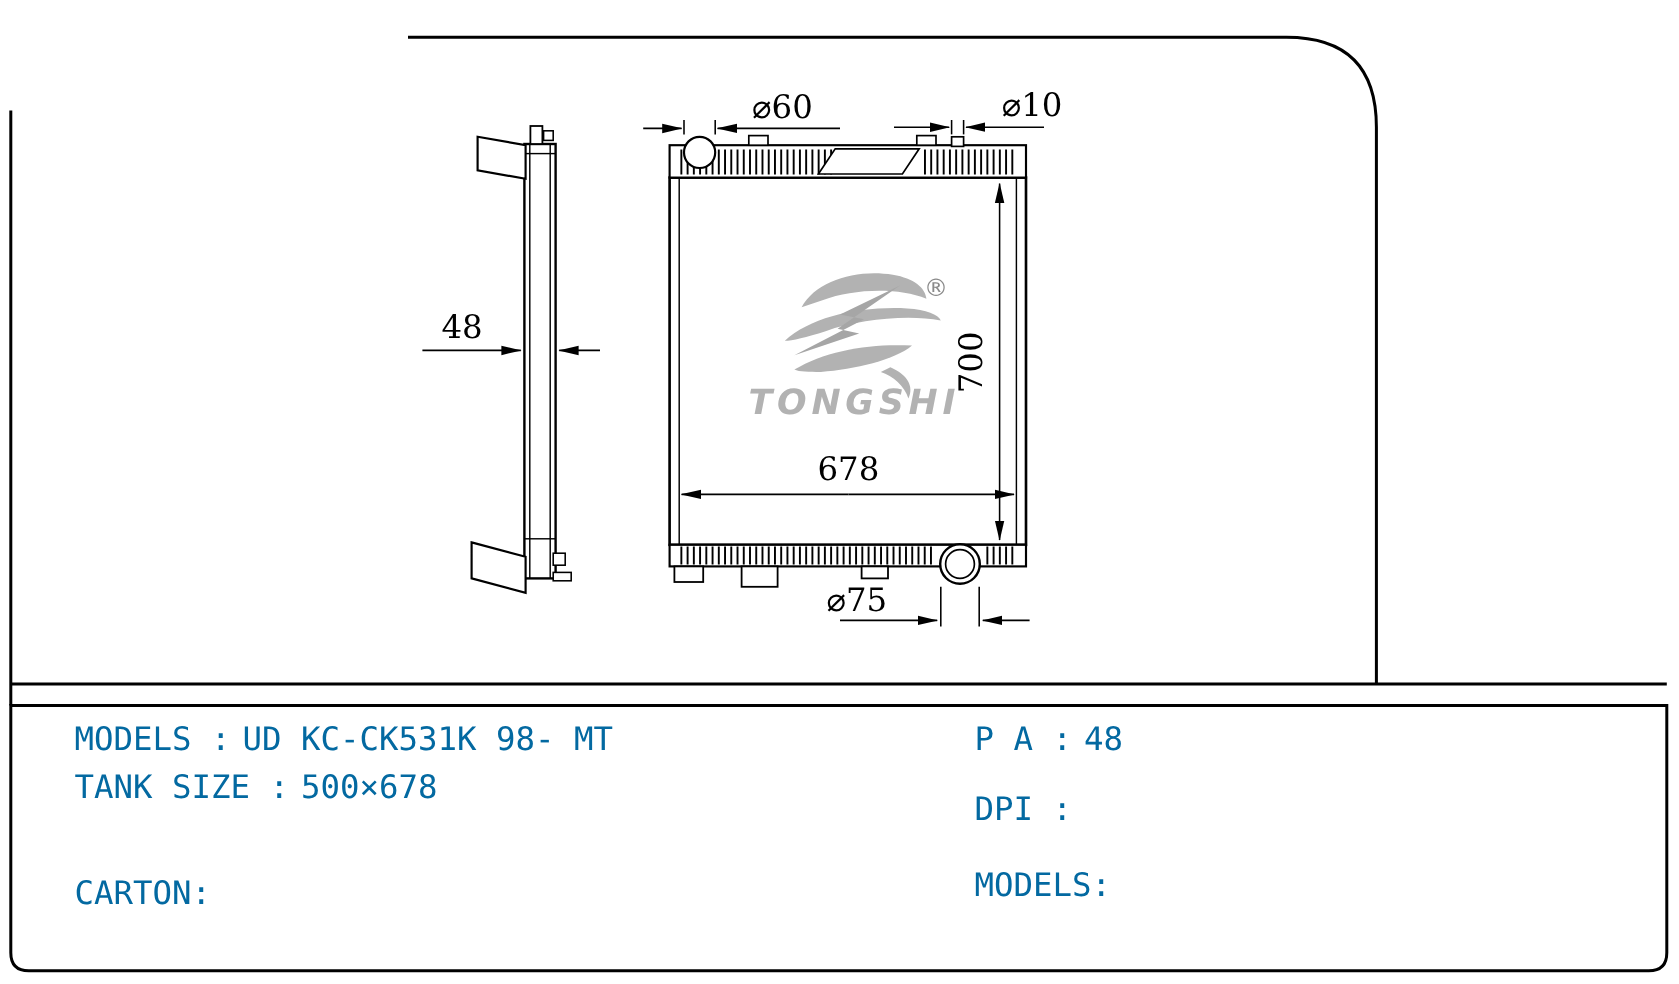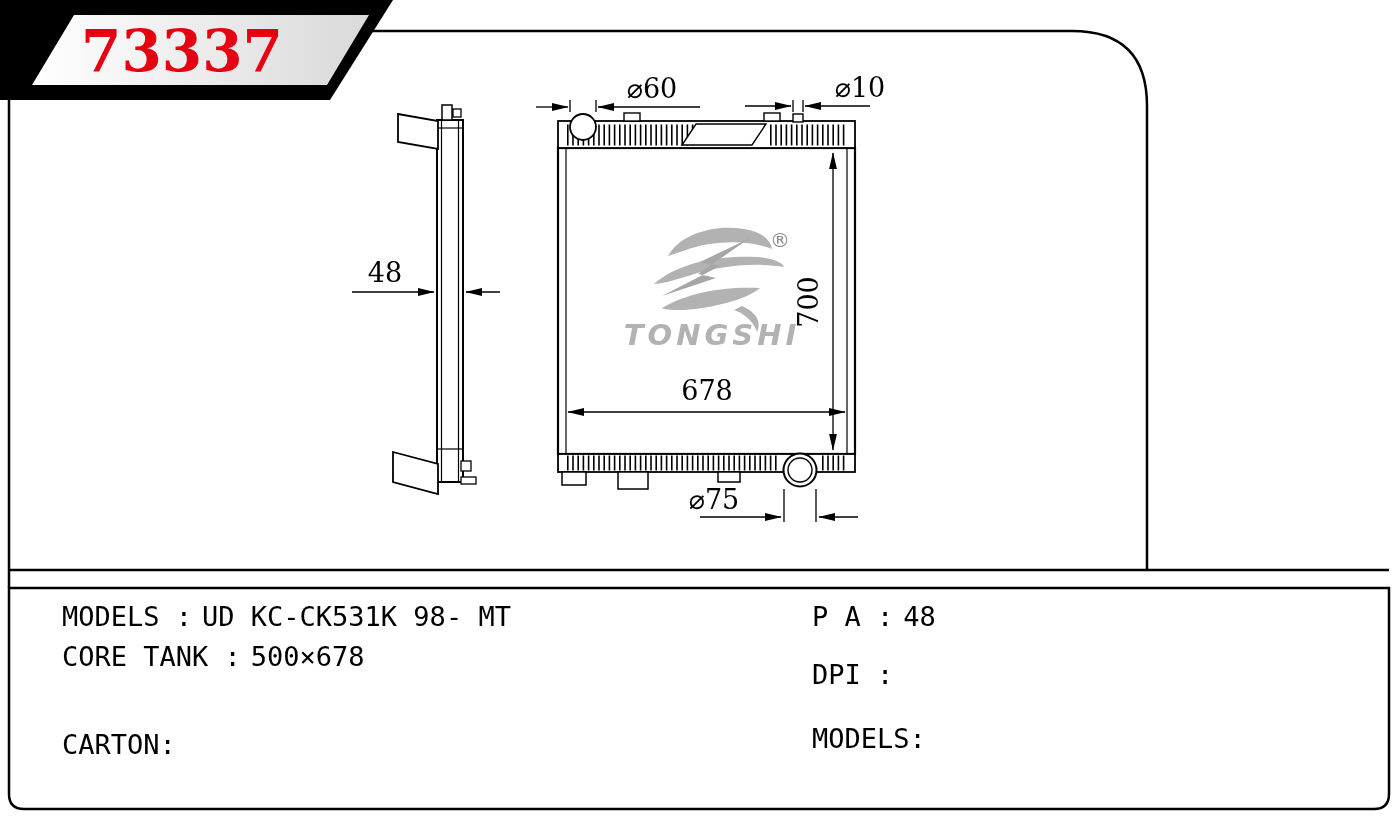--- a/index.html
+++ b/index.html
@@ -29,21 +29,21 @@
     font-size:29px; letter-spacing:4px; fill:#b2b2b2; stroke:none;
   }
   .reg {
     font-family:"DejaVu Sans", sans-serif;
     font-size:20px; fill:#8a8a8a; stroke:none;
   }
 
   .spec-row {
     position:absolute; white-space:nowrap; z-index:2;
     font-family:"DejaVu Sans Mono", monospace;
-    font-size:27px; color:#000000;
+    font-size:27px; color:#0369a1;
   }
   .col-l { left:62px; }
   .col-r { left:770px;margin-left:42px; }
   .spec-value { margin-left:10px; }
   .oem .spec-value {
     font-family:"Liberation Sans","DejaVu Sans", sans-serif;
     font-weight:bold; font-size:33px; letter-spacing:0.5px;
     display:inline-block; transform:scaleX(0.96); transform-origin:left center;
     margin-left:6px;
   }
@@ -154,39 +154,26 @@
         <path d="M 654 284 C 676 264 716 255 756 257 C 772 258 782 262 784 267 C 756 262 716 266 688 276 C 672 281 660 284 654 284 Z"></path>
         <path d="M 662 308 C 688 292 726 286 760 288 C 746 300 712 308 684 310 C 674 310 666 310 662 308 Z"></path>
         <path d="M 742 306 C 756 312 762 322 757 332 C 754 322 744 313 734 310 Z"></path>
         <polygon points="750,238 700,262 720,266 662,296 716,278 698,274" fill="#a6a6a6"></polygon>
       </g>
       <text x="770" y="247" class="reg">®</text>
       <text x="712" y="345" text-anchor="middle" class="wordmark">TONGSHI</text>
     </g>
   </svg>
 
-  <div class="banner">
-    <svg width="394" height="101" viewBox="0 0 394 101">
-      <defs>
-        <linearGradient id="bgrad" x1="0" y1="0" x2="1" y2="0">
-          <stop offset="0" stop-color="#ffffff"></stop>
-          <stop offset="1" stop-color="#d9d9d9"></stop>
-        </linearGradient>
-      </defs>
-      <polygon points="0,0 393,0 330,100 0,100" fill="#000000"></polygon>
-      <polygon points="74,15 369,15 327,85 32,85" fill="url(#bgrad)"></polygon>
-      <text x="182" y="71" text-anchor="middle" class="banner-num">73337</text>
-    </svg>
-  </div>
 
   <div class="spec-row col-l" style="top:601px">
     <span class="spec-label">MODELS :</span><span class="spec-value">UD KC-CK531K 98- MT</span>
   </div>
   <div class="spec-row col-l" style="top:641px">
-    <span class="spec-label">CORE TANK :</span><span class="spec-value">500×678</span>
+    <span class="spec-label">TANK SIZE :</span><span class="spec-value">500×678</span>
   </div>
   <div class="spec-row col-l" style="top:729px">
     <span class="spec-label">CARTON:</span><span class="spec-value"></span>
   </div>
 
   <div class="spec-row col-r" style="top:601px">
     <span class="spec-label">P A :</span><span class="spec-value">48</span>
   </div>
   <div class="spec-row col-r" style="top:659px">
     <span class="spec-label">DPI :</span><span class="spec-value"></span>

